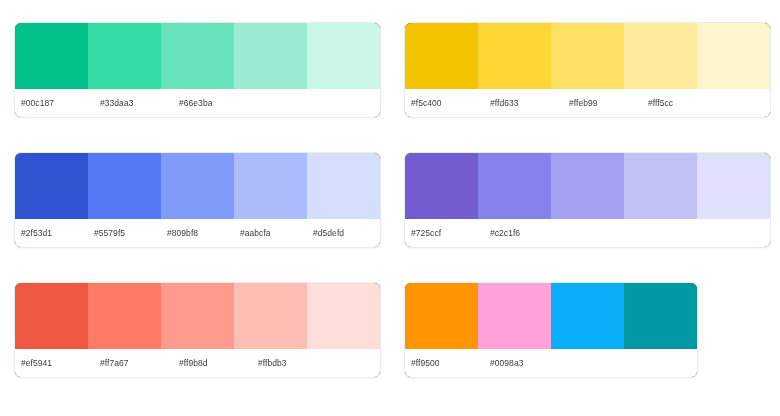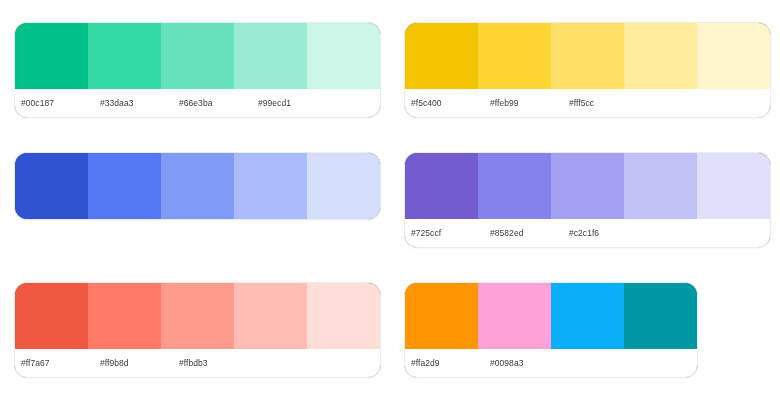--- a/index.html
+++ b/index.html
@@ -22,21 +22,21 @@
     padding-top: 22px;
     box-sizing: content-box;
   }
   .palette-cell {
     padding-left: 14px;
     box-sizing: border-box;
   }
   .palette-card {
     background: #4d7c0f;
     border: 1px solid #e6efec;
-    border-radius: 13px;
+    border-radius: 7px;
     box-shadow: 0 1px 2px rgba(60, 90, 80, 0.05);
     overflow: hidden;
     display: inline-block;
     vertical-align: top;
   }
   .swatch-row {
     display: flex;
     height: 66px;
   }
   .swatch {
@@ -77,64 +77,70 @@
     <div class="palette-cell"><div class="palette-card cols-5"><div class="swatch-row">
           <div class="swatch" style="background: rgb(0, 193, 135);"></div>
           <div class="swatch" style="background: rgb(51, 218, 163);"></div>
           <div class="swatch" style="background: rgb(102, 227, 186);"></div>
           <div class="swatch" style="background: rgb(153, 236, 209);"></div>
           <div class="swatch" style="background: rgb(204, 246, 232);"></div>
         </div><div class="label-row">
           <div class="swatch-label">#00c187</div>
           <div class="swatch-label">#33daa3</div>
           <div class="swatch-label">#66e3ba</div>
-          <div class="swatch-label">#99ecd1</div>
         </div></div></div>
     <div class="palette-cell"><div class="palette-card cols-5"><div class="swatch-row">
           <div class="swatch" style="background: rgb(245, 196, 0);"></div>
           <div class="swatch" style="background: rgb(255, 214, 51);"></div>
           <div class="swatch" style="background: rgb(255, 224, 102);"></div>
           <div class="swatch" style="background: rgb(255, 235, 153);"></div>
           <div class="swatch" style="background: rgb(255, 245, 204);"></div>
         </div><div class="label-row">
           <div class="swatch-label">#f5c400</div>
+          <div class="swatch-label">#ffd633</div>
           <div class="swatch-label">#ffeb99</div>
           <div class="swatch-label">#fff5cc</div>
         </div></div></div>
     <div class="palette-cell"><div class="palette-card cols-5"><div class="swatch-row">
           <div class="swatch" style="background: rgb(47, 83, 209);"></div>
           <div class="swatch" style="background: rgb(85, 121, 245);"></div>
           <div class="swatch" style="background: rgb(128, 155, 248);"></div>
           <div class="swatch" style="background: rgb(170, 188, 250);"></div>
           <div class="swatch" style="background: rgb(213, 222, 253);"></div>
+        </div><div class="label-row">
+          <div class="swatch-label">#2f53d1</div>
+          <div class="swatch-label">#5579f5</div>
+          <div class="swatch-label">#809bf8</div>
+          <div class="swatch-label">#aabcfa</div>
+          <div class="swatch-label">#d5defd</div>
         </div></div></div>
     <div class="palette-cell"><div class="palette-card cols-5"><div class="swatch-row">
           <div class="swatch" style="background: rgb(114, 92, 207);"></div>
           <div class="swatch" style="background: rgb(133, 130, 237);"></div>
           <div class="swatch" style="background: rgb(164, 161, 242);"></div>
           <div class="swatch" style="background: rgb(194, 193, 246);"></div>
           <div class="swatch" style="background: rgb(225, 224, 251);"></div>
         </div><div class="label-row">
           <div class="swatch-label">#725ccf</div>
-          <div class="swatch-label">#8582ed</div>
           <div class="swatch-label">#c2c1f6</div>
         </div></div></div>
     <div class="palette-cell"><div class="palette-card cols-5"><div class="swatch-row">
           <div class="swatch" style="background: rgb(239, 89, 65);"></div>
           <div class="swatch" style="background: rgb(255, 122, 103);"></div>
           <div class="swatch" style="background: rgb(255, 155, 141);"></div>
           <div class="swatch" style="background: rgb(255, 189, 179);"></div>
           <div class="swatch" style="background: rgb(255, 222, 217);"></div>
         </div><div class="label-row">
+          <div class="swatch-label">#ef5941</div>
           <div class="swatch-label">#ff7a67</div>
           <div class="swatch-label">#ff9b8d</div>
           <div class="swatch-label">#ffbdb3</div>
         </div></div></div>
     <div class="palette-cell"><div class="palette-card cols-4"><div class="swatch-row">
           <div class="swatch" style="background: rgb(255, 149, 0);"></div>
           <div class="swatch" style="background: rgb(255, 162, 217);"></div>
           <div class="swatch" style="background: rgb(10, 175, 250);"></div>
           <div class="swatch" style="background: rgb(0, 152, 163);"></div>
         </div><div class="label-row">
-          <div class="swatch-label">#ffa2d9</div>
+          <div class="swatch-label">#ff9500</div>
           <div class="swatch-label">#0098a3</div>
         </div></div></div>
   </div>
 
 </body></html>

